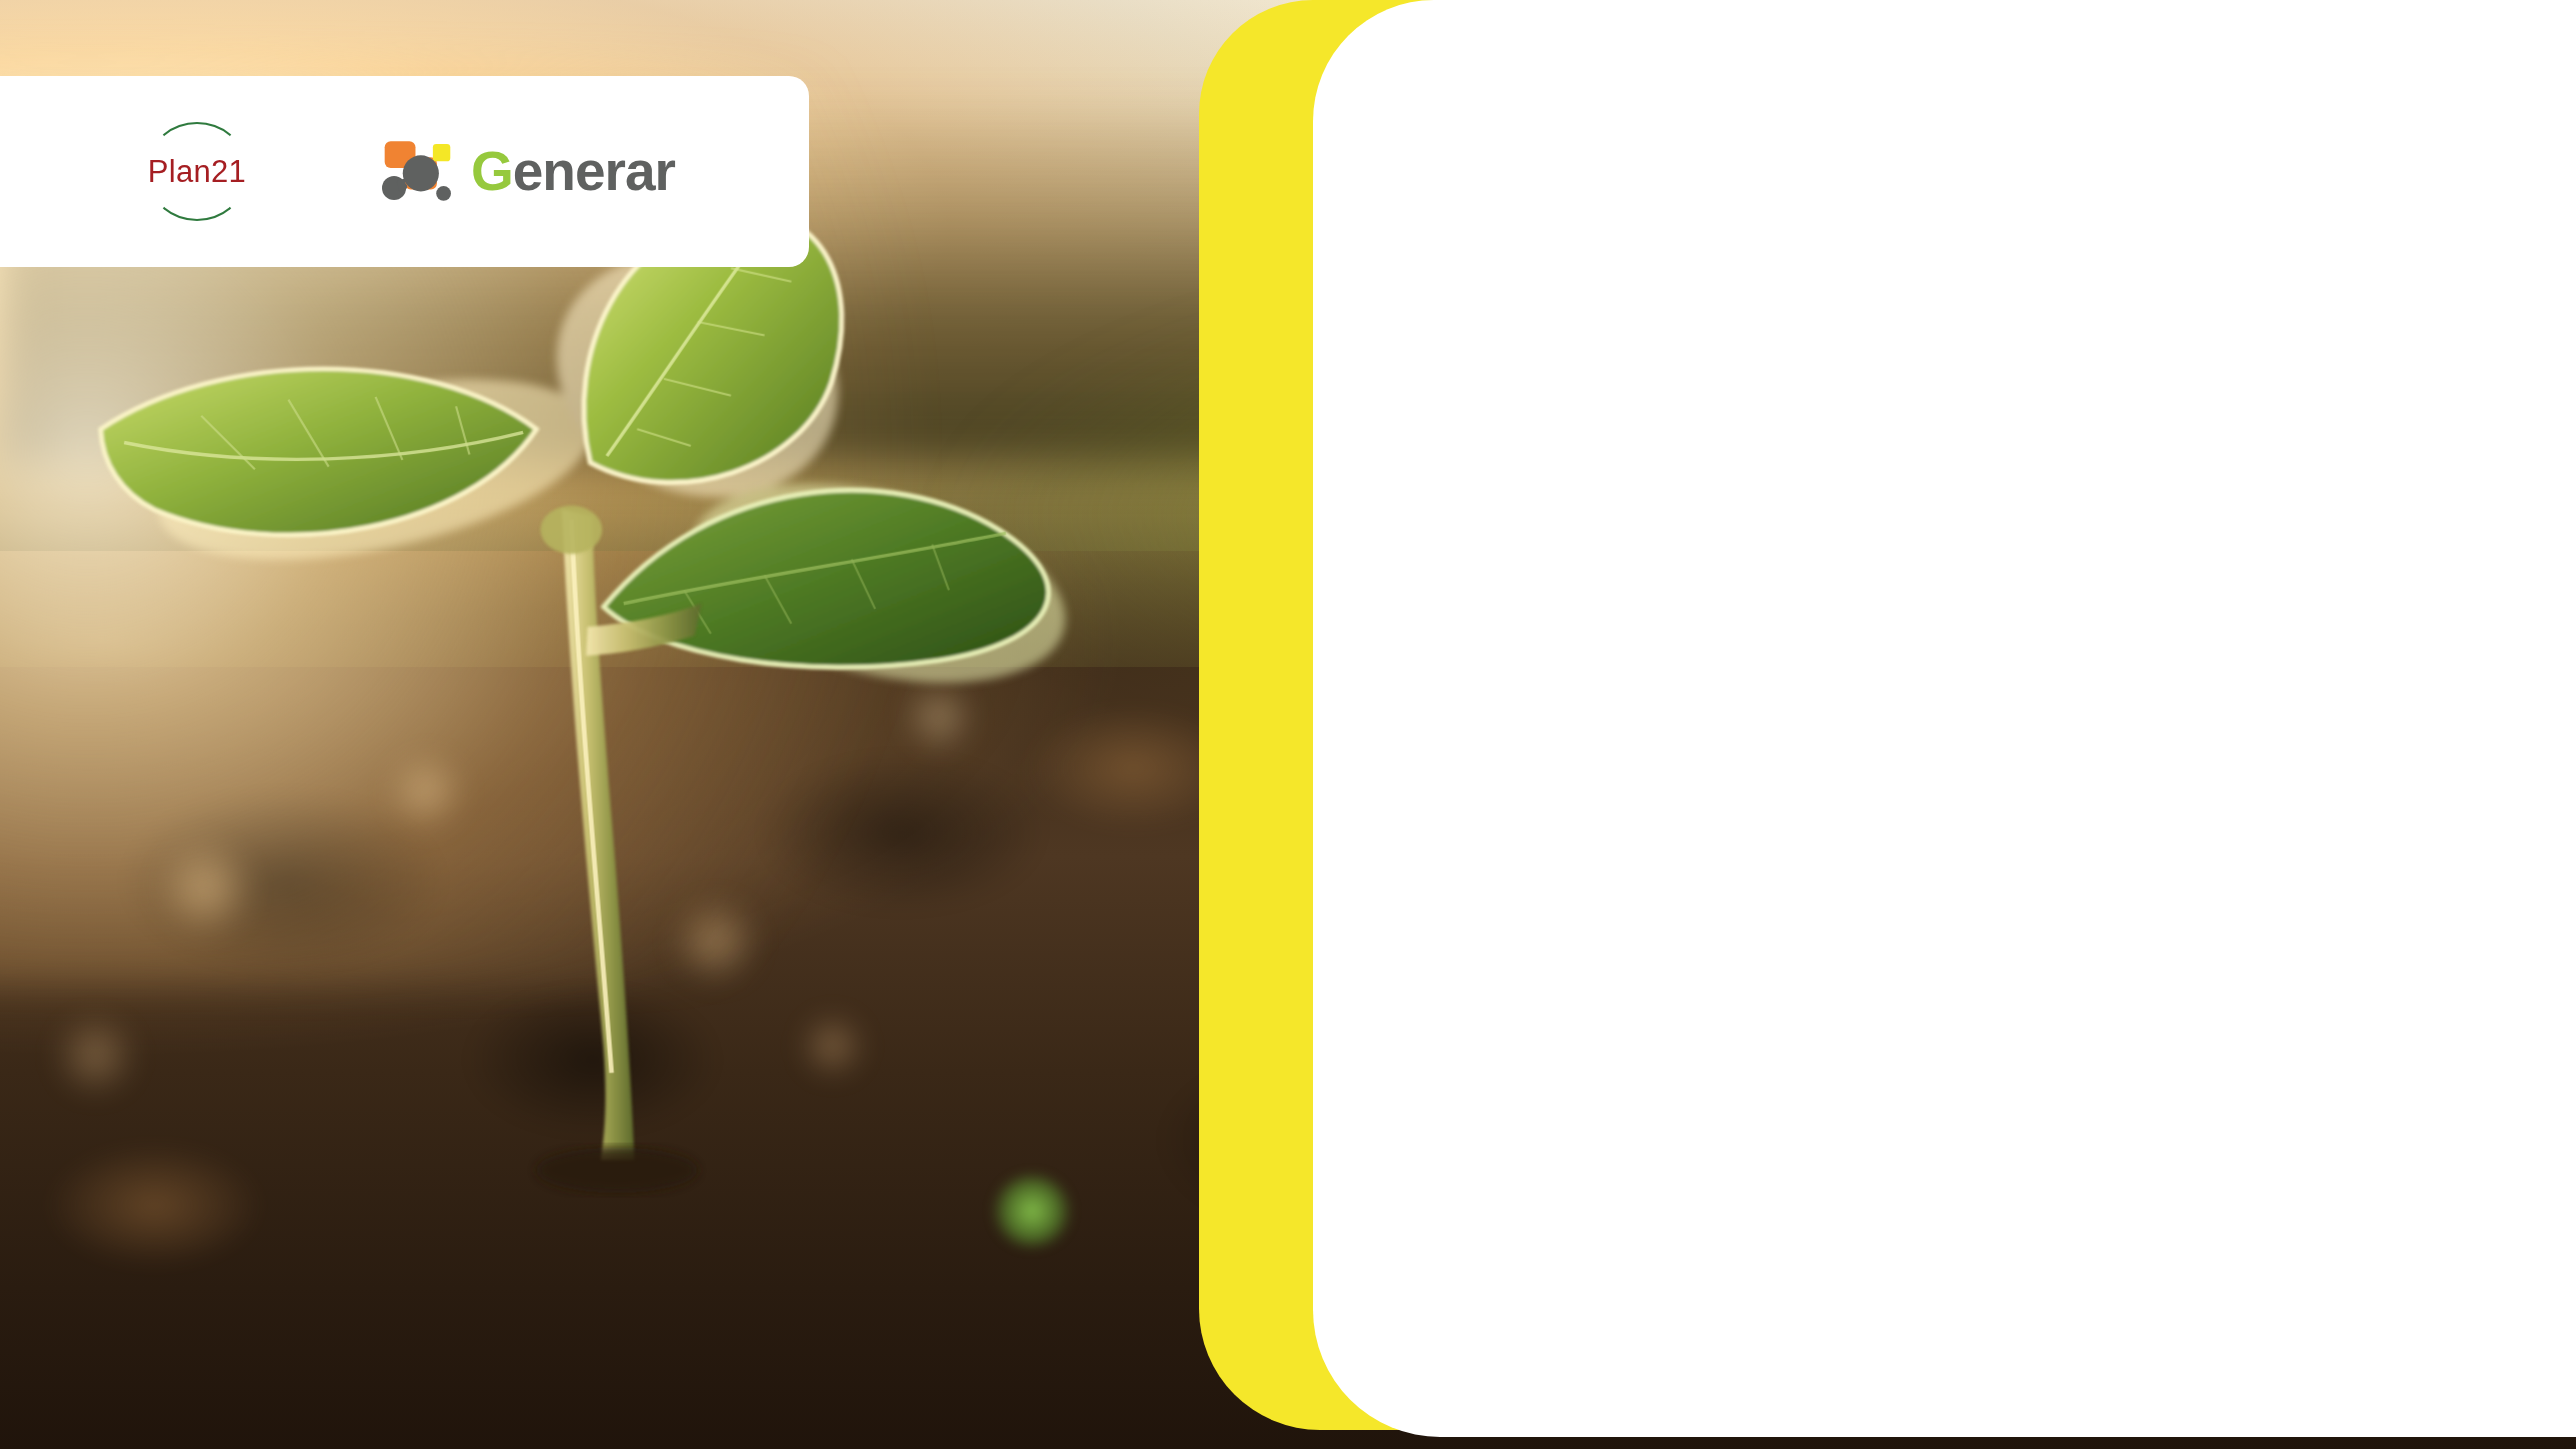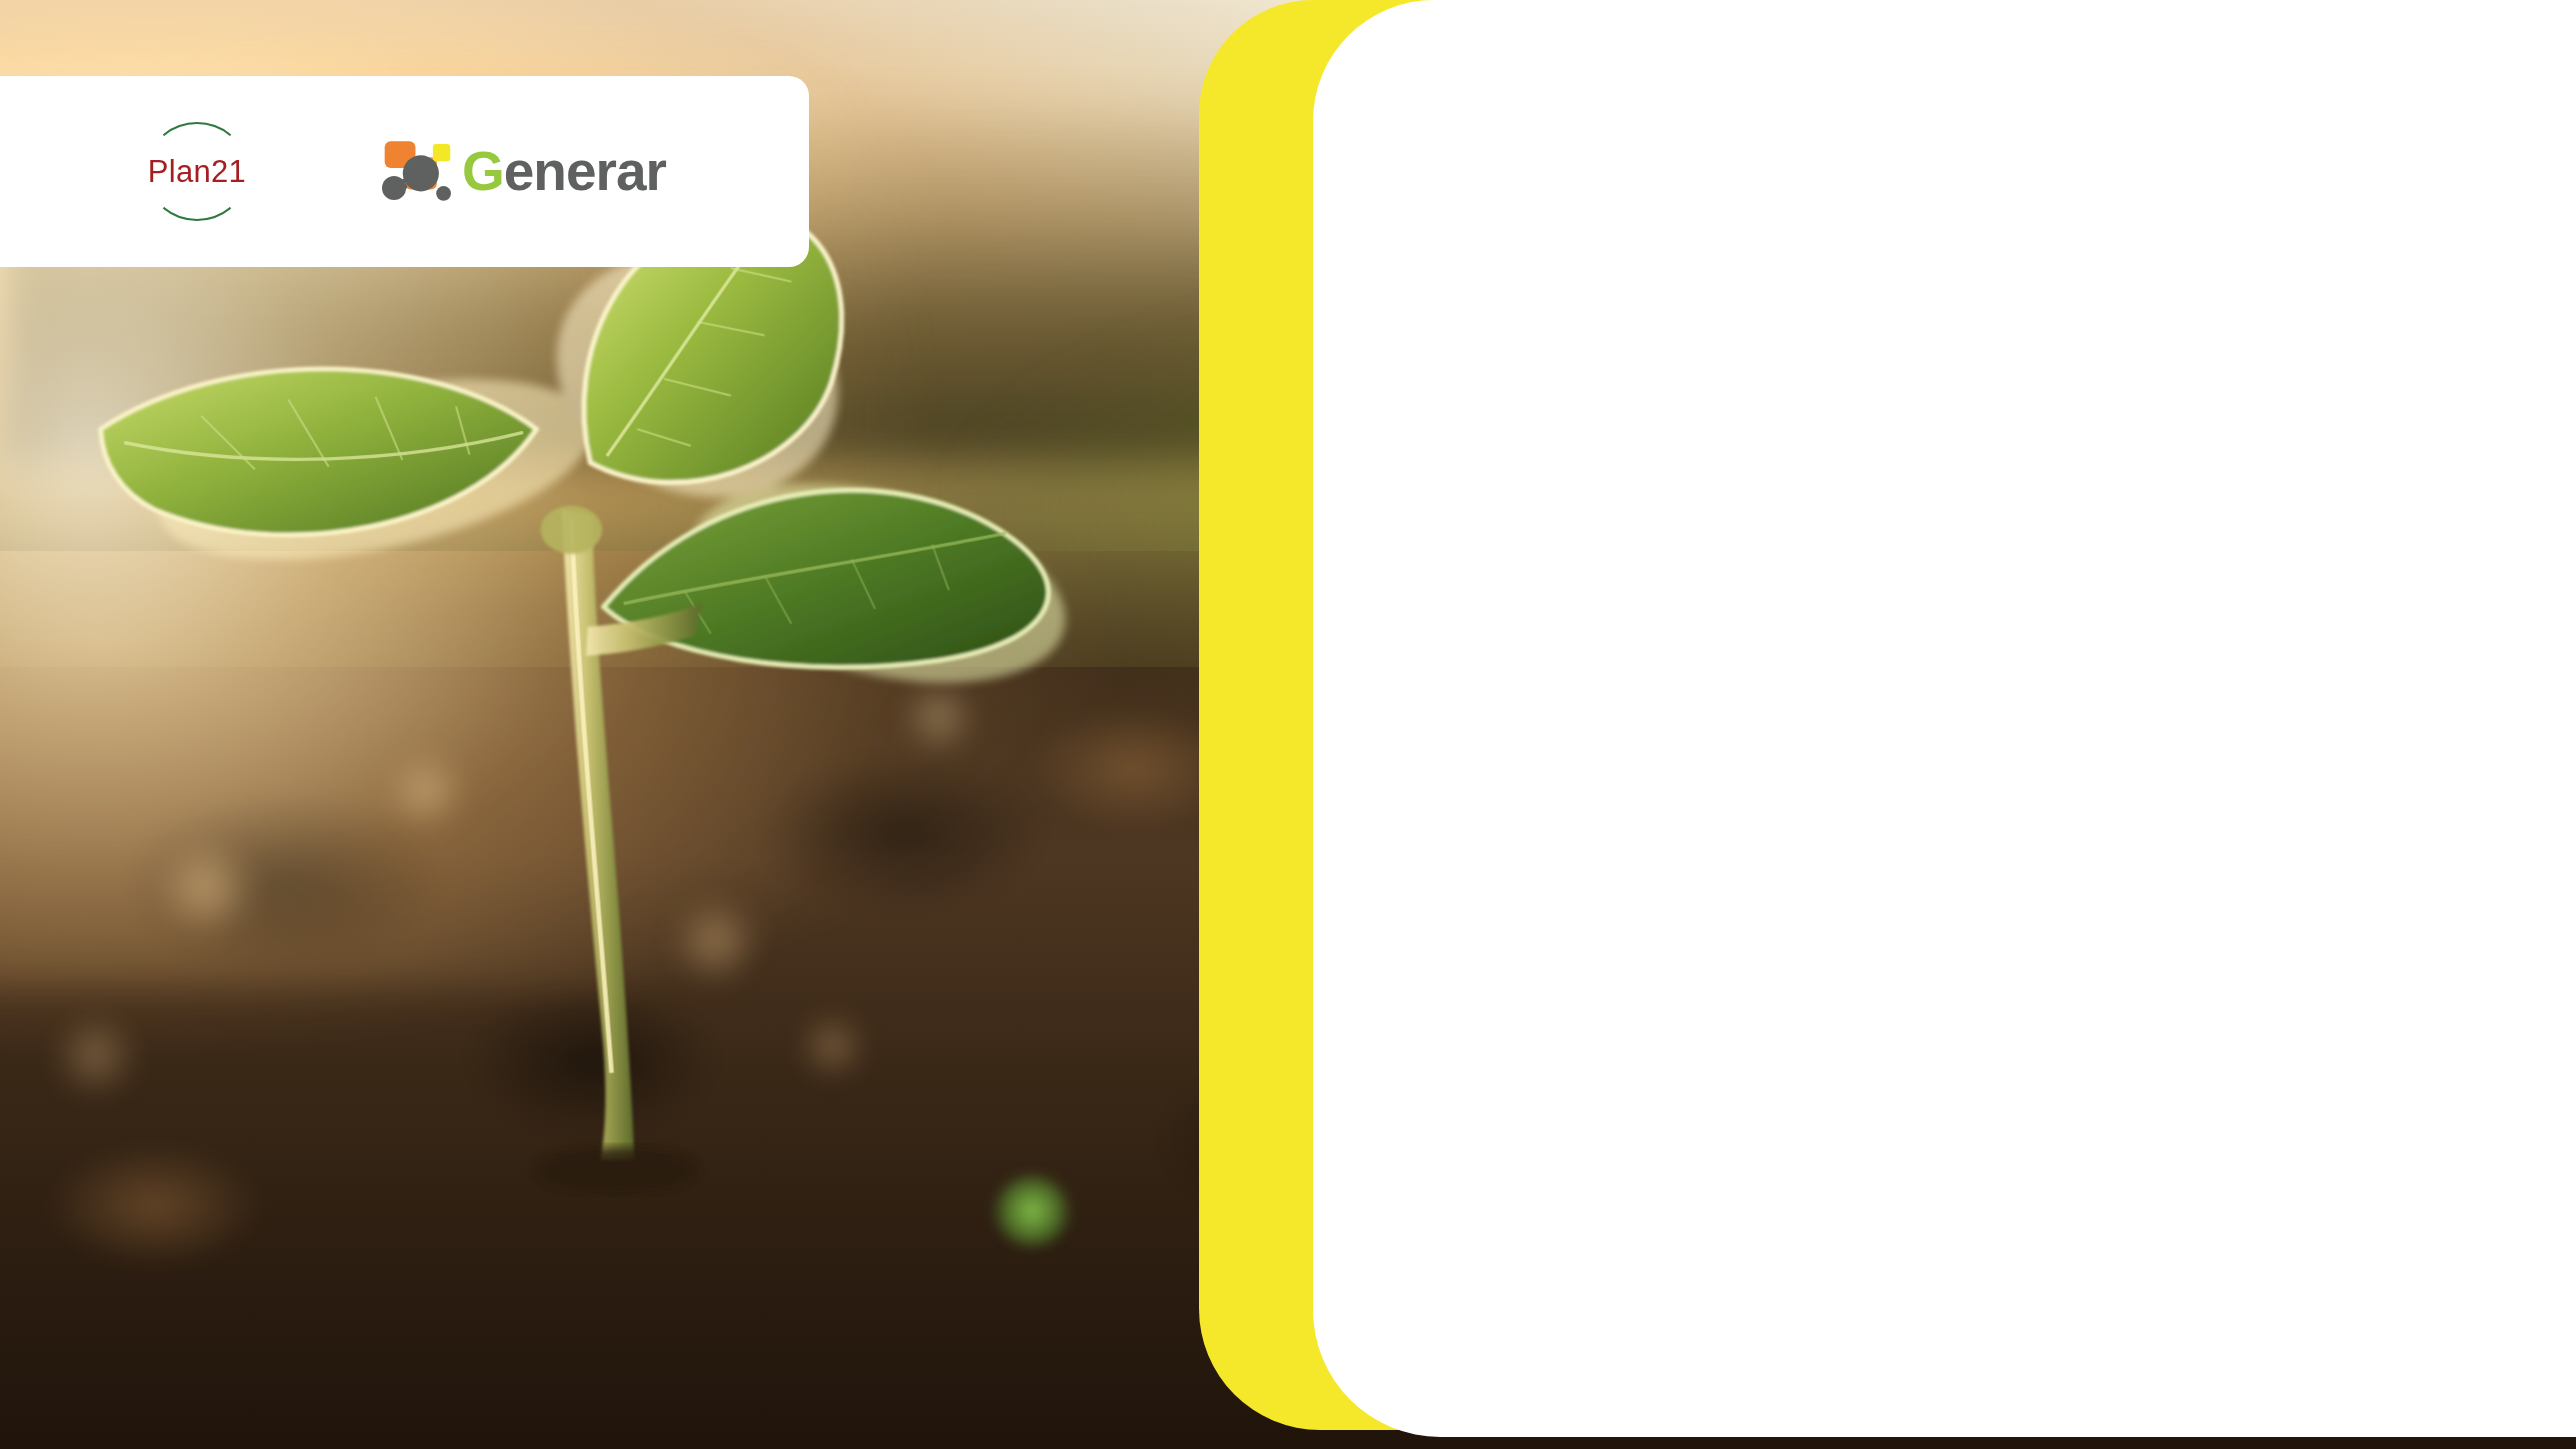--- a/index.html
+++ b/index.html
@@ -202,21 +202,21 @@
     font-weight: 400;
     color: #A51E22;
     letter-spacing: 0.3px;
     z-index: 2;
   }
 
   .generar-lock {
     margin-left: 134px;
     display: flex;
     align-items: center;
-    gap: 1px;
+    gap: 10px;
   }
   .generar-word {
     font-family: "Liberation Sans", sans-serif;
     font-size: 55px;
     font-weight: 700;
     letter-spacing: -1px;
     color: #5F6160;
     line-height: 1;
   }
   .generar-word .g {

